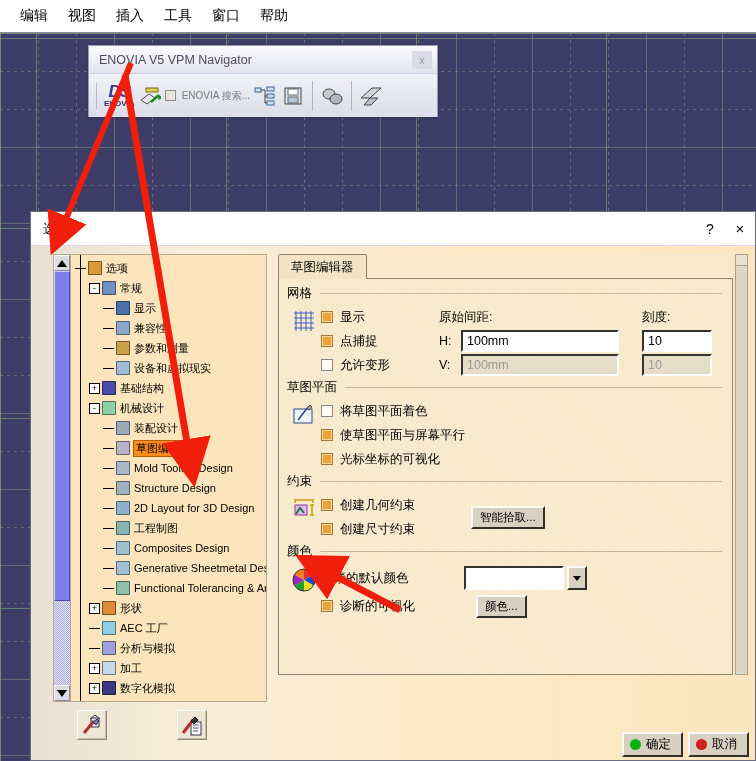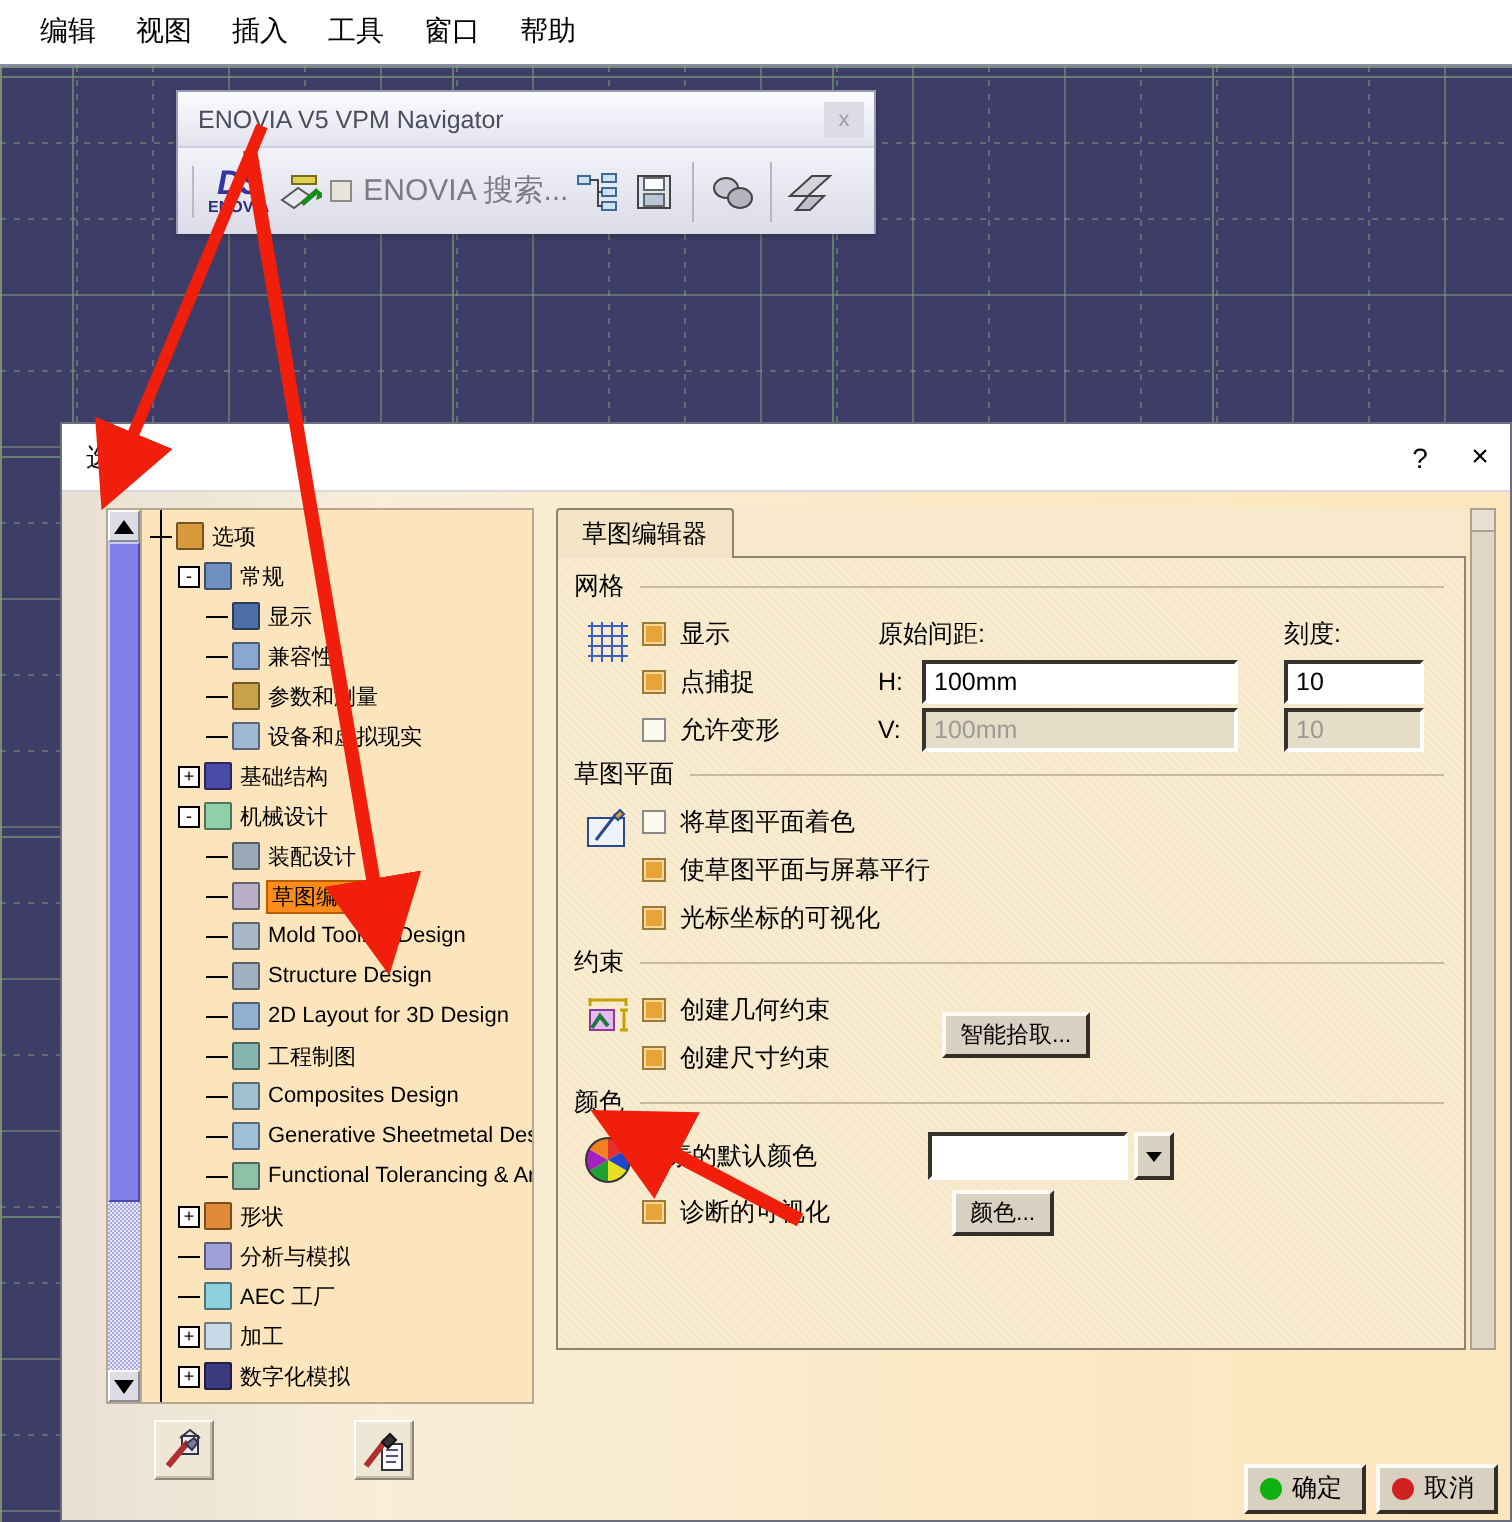--- a/index.html
+++ b/index.html
@@ -103,21 +103,21 @@
   }
   .enovia-logo .ds {
     font-size:17px; font-style:italic; font-weight:bold;
     color:#3535a0; letter-spacing:-1px;
   }
   .tb-icon { width:26px; height:28px; display:flex; align-items:center; justify-content:center; }
   .search-chk {
     width:11px; height:11px; background:#e8e4dc;
     border:1px solid #8b8b8b; display:inline-block; margin-right:4px;
   }
-  .search-label { font-size:15px; color:#7b7b86; white-space:nowrap; }
+  .search-label { font-size:10px; color:#7b7b86; white-space:nowrap; }
 
   
   #dialog {
     position: absolute; left: 30px; top: 211px;
     width: 726px; height: 550px;
     background: #f3e4c6;
     border: 1px solid #6d6d80;
   }
   #dlg-title {
     height: 34px; background: #ffffff;
@@ -506,27 +506,27 @@
               <span class="ticon" style="background: rgb(143, 192, 168); border: 1px solid rgba(0, 0, 0, 0.45);"></span>
               <span class="tlabel">Functional Tolerancing &amp; Annotatio</span>
             </div>
             <div class="tnode" style="padding-left: 14px;">
               <span class="expander">+</span>
               <span class="ticon" style="background: rgb(224, 138, 58); border: 1px solid rgba(0, 0, 0, 0.45);"></span>
               <span class="tlabel">形状</span>
             </div>
             <div class="tnode" style="padding-left: 14px;">
               <span class="connector"></span>
+              <span class="ticon" style="background: rgb(143, 208, 224); border: 1px solid rgba(0, 0, 0, 0.45);"></span>
+              <span class="tlabel">AEC 工厂</span>
+            </div>
+            <div class="tnode" style="padding-left: 14px;">
+              <span class="connector"></span>
               <span class="ticon" style="background: rgb(160, 160, 216); border: 1px solid rgba(0, 0, 0, 0.45);"></span>
               <span class="tlabel">分析与模拟</span>
-            </div>
-            <div class="tnode" style="padding-left: 14px;">
-              <span class="connector"></span>
-              <span class="ticon" style="background: rgb(143, 208, 224); border: 1px solid rgba(0, 0, 0, 0.45);"></span>
-              <span class="tlabel">AEC 工厂</span>
             </div>
             <div class="tnode" style="padding-left: 14px;">
               <span class="expander">+</span>
               <span class="ticon" style="background: rgb(200, 218, 232); border: 1px solid rgba(0, 0, 0, 0.45);"></span>
               <span class="tlabel">加工</span>
             </div>
             <div class="tnode" style="padding-left: 14px;">
               <span class="expander">+</span>
               <span class="ticon" style="background: rgb(58, 58, 128); border: 1px solid rgba(0, 0, 0, 0.45);"></span>
               <span class="tlabel">数字化模拟</span>

